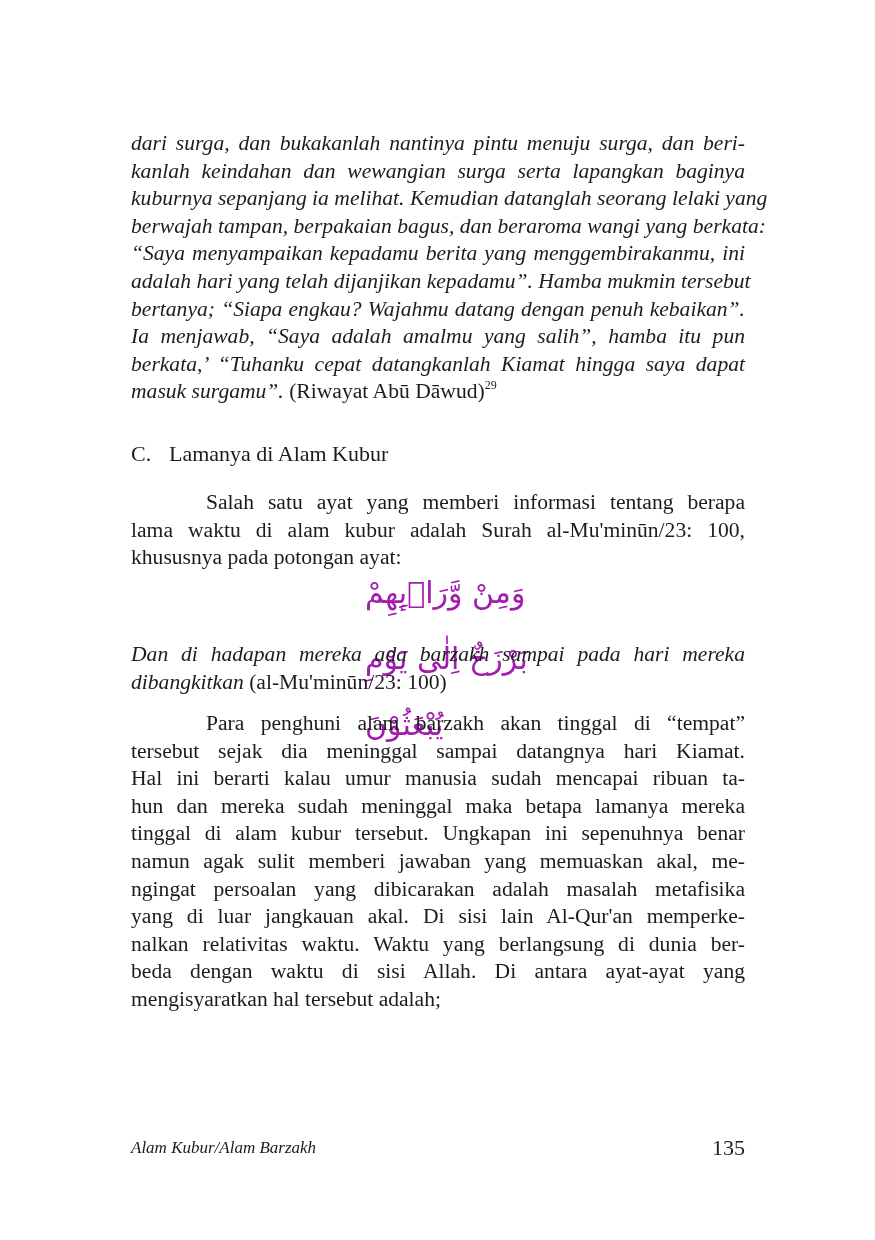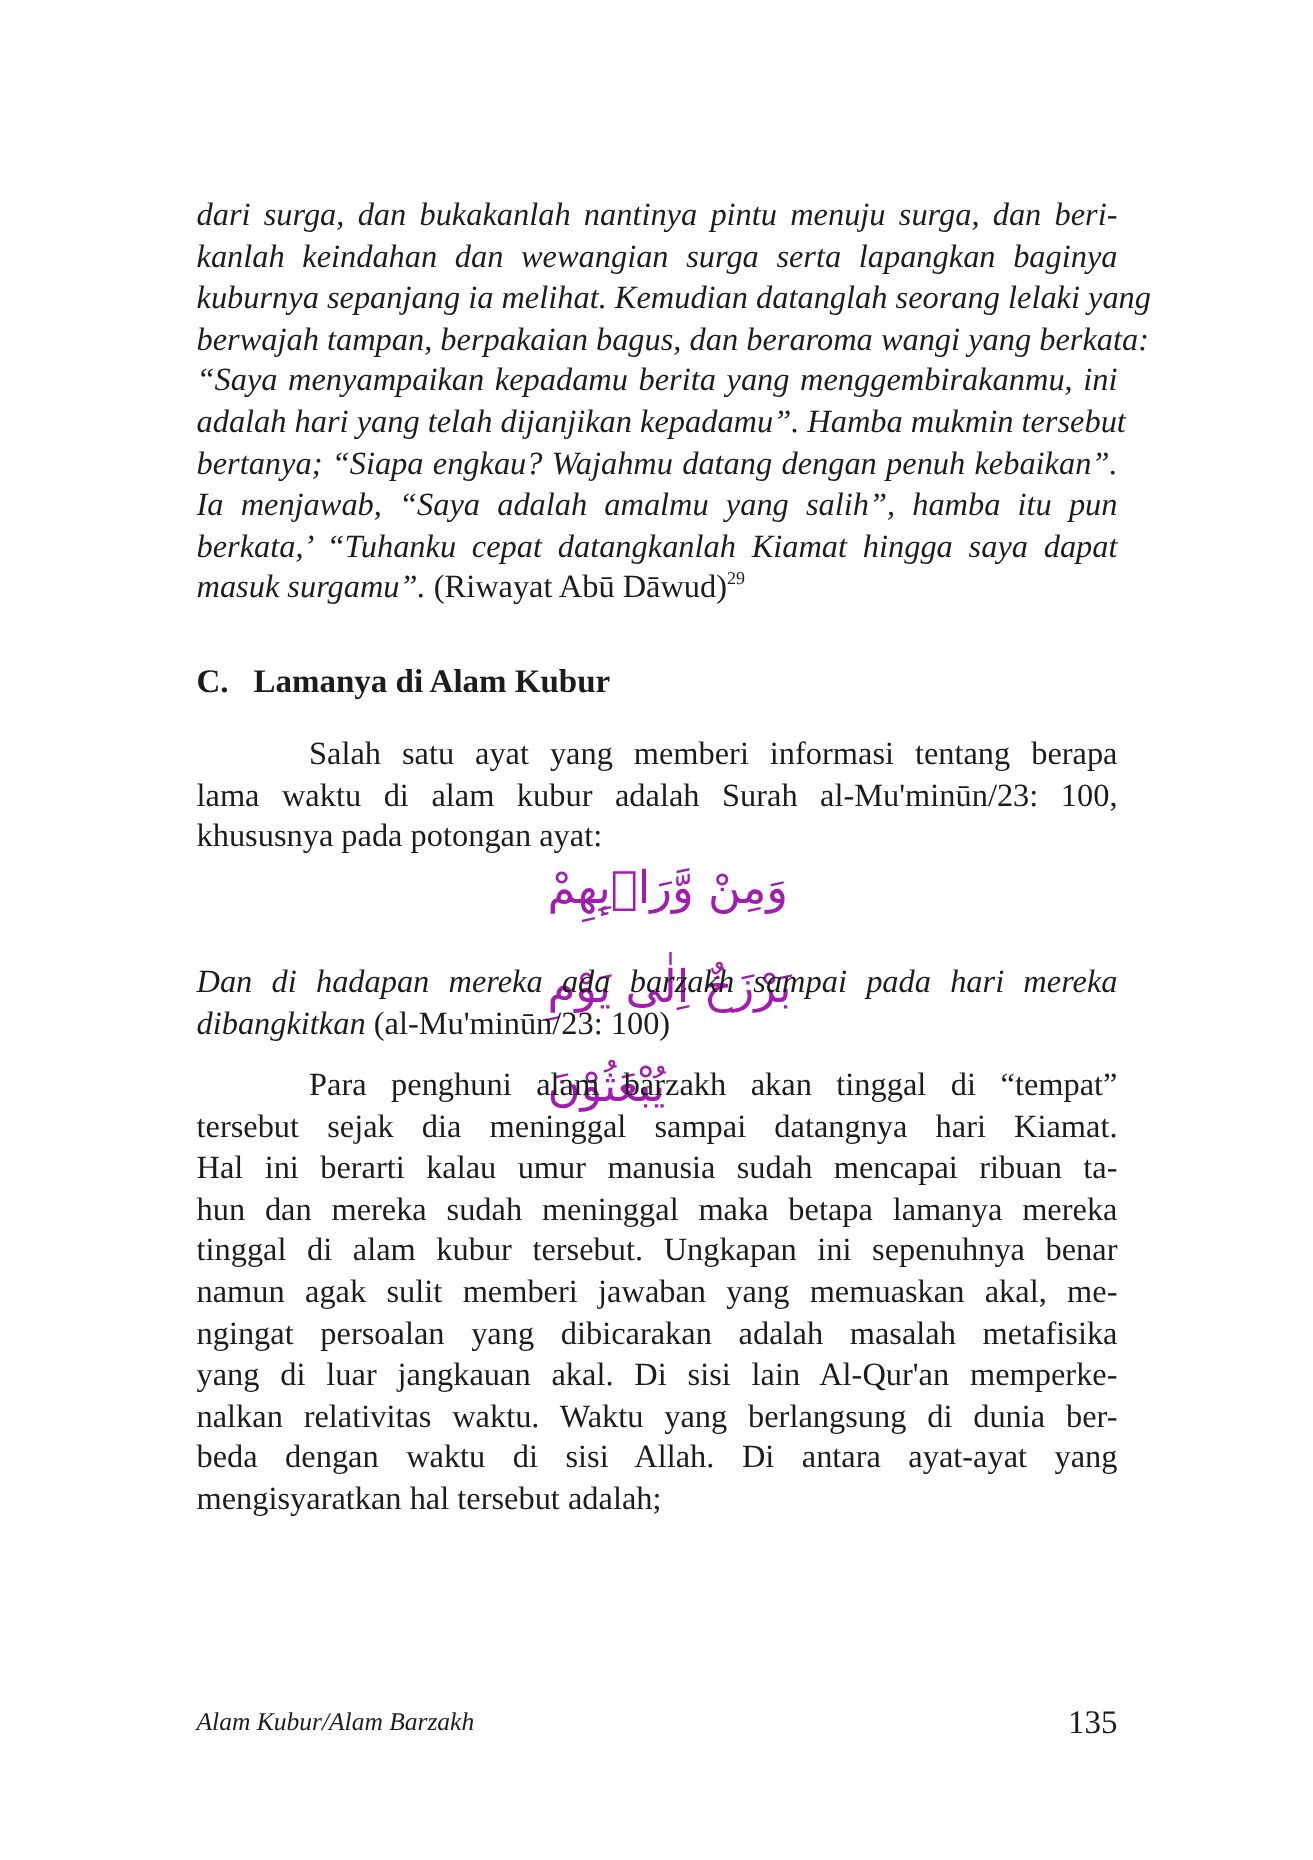--- a/index.html
+++ b/index.html
@@ -12,21 +12,21 @@
   .block { position: absolute; left: 131px; width: 614px; }
   .line {
     display: block; white-space: nowrap; font-size: 21.6px; line-height: 27.6px;
     text-align: justify; text-align-last: justify; height: 27.6px;
   }
   .line.last { text-align-last: left; }
   .it { font-style: italic; }
   .up { font-style: normal; }
   sup { font-size: 12px; vertical-align: 9px; line-height: 0; font-family: Liberation Serif, serif; }
   .heading {
-    position: absolute; left: 131px; top: 440px; font-size: 22px; font-weight: bold;
+    position: absolute; left: 131px; top: 440px; font-size: 22px; font-weight: normal;
     line-height: 28px;
   }
   .heading .num { display: inline-block; width: 38px; }
   .indent { padding-left: 75px; }
   .arabic {
     position: absolute; left: 365px; top: 560px; width: 225px; height: 66px;
     font-family: "DejaVu Sans", sans-serif; font-size: 30px; line-height: 66px;
     text-align: left; direction: rtl; color: #a21caf;
   }
   .footer {

